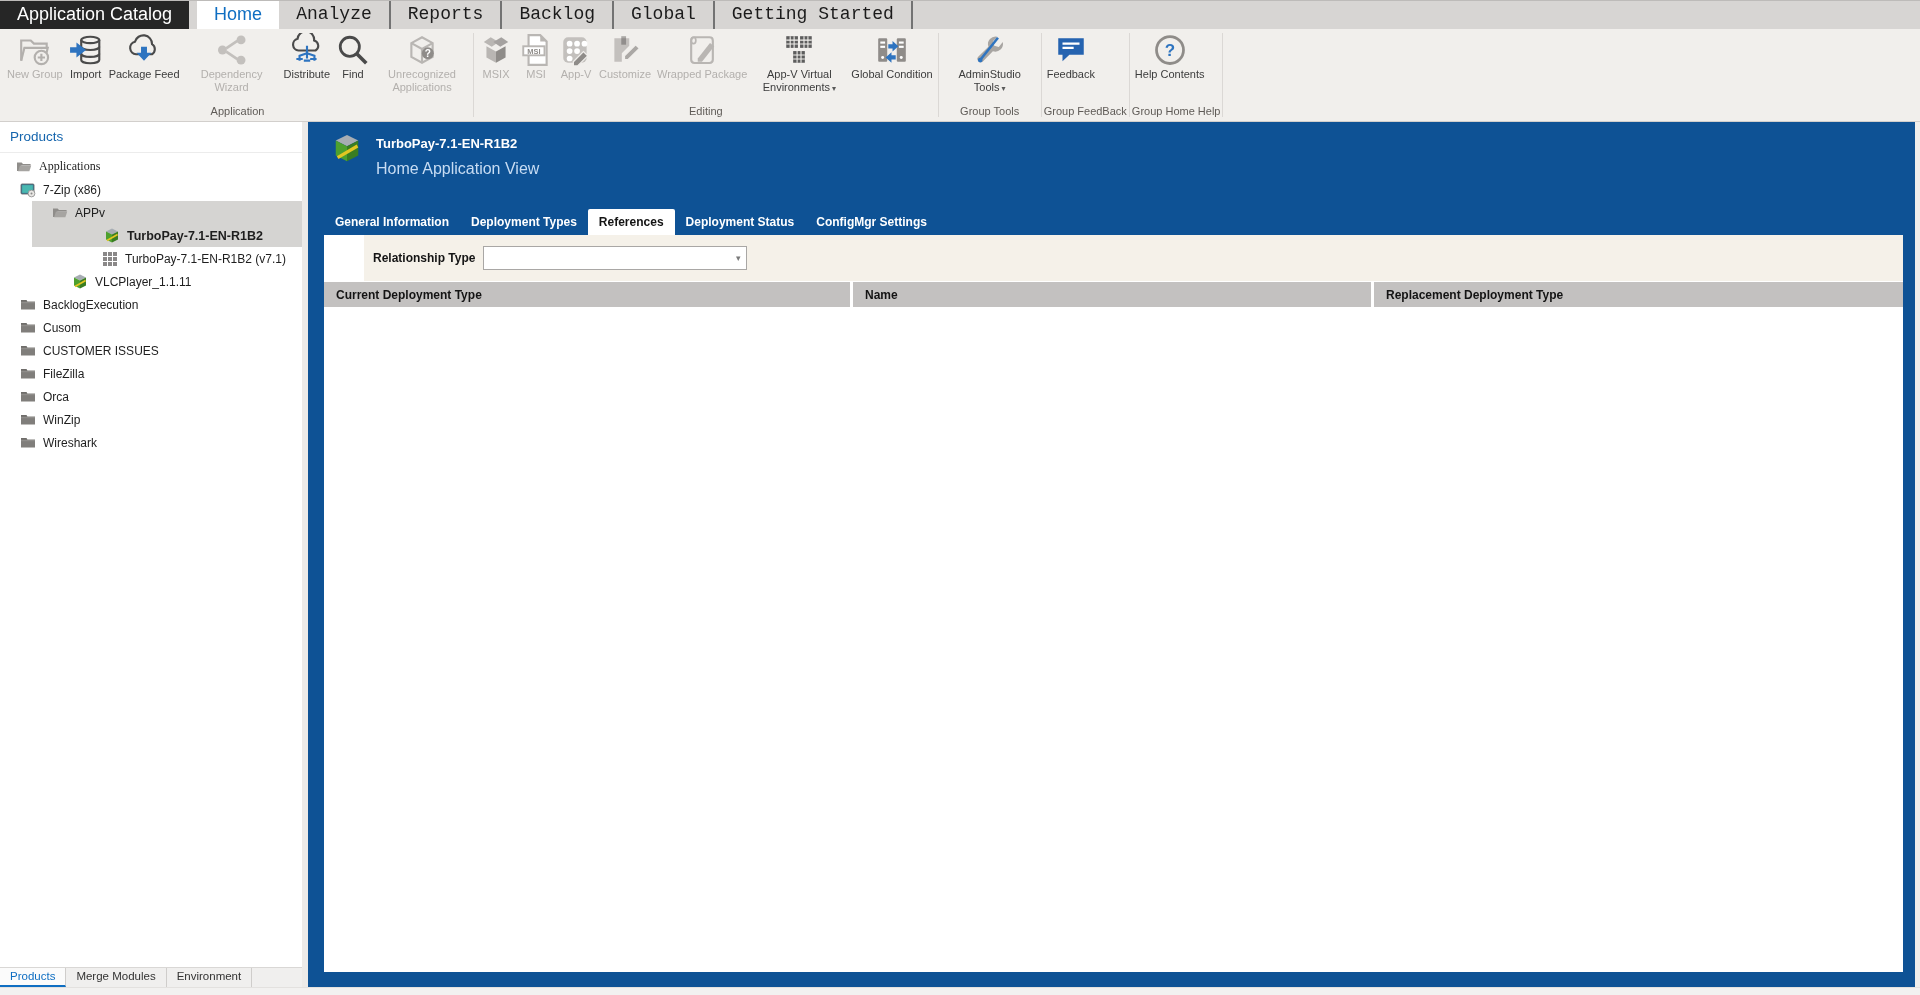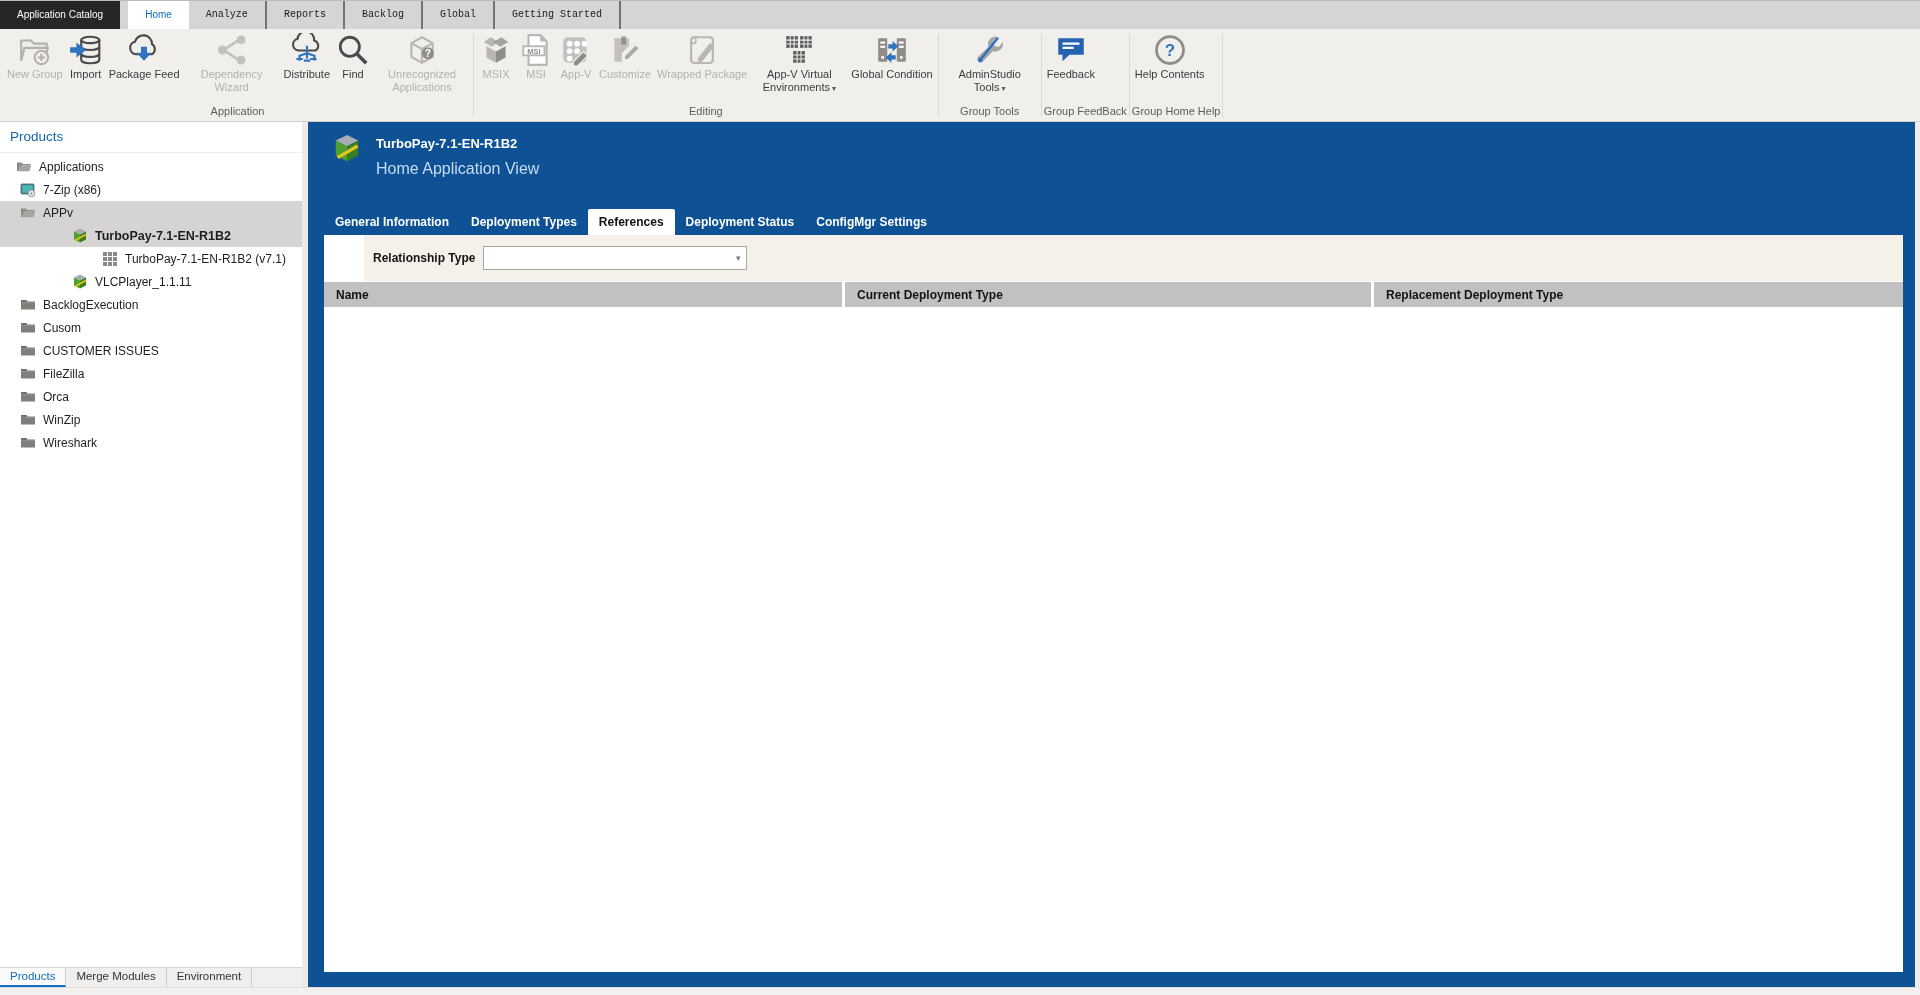--- a/index.html
+++ b/index.html
@@ -1,21 +1,21 @@
 <!DOCTYPE html>
 <html><head>
 <meta charset="utf-8">
 <style>
   html,body{margin:0;padding:0;background:#e8e6e4;}
   .app{position:relative;width:1920px;height:995px;overflow:hidden;
        font-family:"Liberation Sans",sans-serif;font-size:12px;color:#1e1e1e;
        background:#f0efed;display:flex;flex-direction:column;}
   
   .menubar{height:28px;background:#d7d5d3;display:flex;align-items:stretch;flex:0 0 auto;border-top:1px solid #bdbbb9;}
-  .mtab{padding:0 17px;line-height:27px;font-size:10px;cursor:default;white-space:nowrap;}
+  .mtab{padding:0 17px;line-height:27px;font-size:18px;cursor:default;white-space:nowrap;}
   .mtab.dark{background:#262626;color:#fff;margin-right:8px;}
   .mtab.active{background:#ffffff;color:#0f6ec2;}
   .mtab.normal{color:#1b1b1b;border-right:2px solid #737373;font-family:Liberation Mono, monospace;}
   
   .ribbon{height:92px;flex:0 0 auto;background:#f1efec;border-bottom:1px solid #d2cfcc;
           display:flex;align-items:stretch;padding-left:4px;}
   .rgroup{display:flex;flex-direction:column;}
   .ritems{flex:1;display:flex;align-items:flex-start;padding-top:3px;}
   .ritem{display:flex;flex-direction:column;align-items:center;padding:1px 3px 0;cursor:pointer;}
   .ritem .icn{width:34px;height:34px;margin-bottom:1px;}
@@ -26,25 +26,25 @@
   .rcaret{font-size:8px;color:#5a5a5a;margin-left:2px;}
   .glabel{height:18px;line-height:16px;text-align:center;color:#5f5b57;font-size:11px;white-space:nowrap;}
   .gsep{width:1px;background:#dbd8d5;margin:4px 2px;}
   
   .workspace{flex:1;display:flex;align-items:stretch;background:#efeeec;min-height:0;}
   .sidebar{width:302px;flex:0 0 auto;background:#fff;display:flex;flex-direction:column;min-height:0;}
   .side-title{height:30px;line-height:30px;padding-left:10px;color:#1565ad;font-size:13.5px;border-bottom:1px solid #ececec;}
   .tree{flex:1;overflow:hidden;padding-top:2px;}
   .trow{height:23px;display:flex;align-items:center;white-space:nowrap;cursor:pointer;}
   .trow .icn{width:16px;height:16px;margin-right:7px;flex:0 0 auto;}
-  .trow.lv0{padding-left:16px;}
+  .trow.lv0{padding-left:16px;font-family:Liberation Serif, serif;}
   .trow.lv1{padding-left:20px;}
   .trow.lv2{padding-left:72px;}
   .trow.lv3{padding-left:102px;}
-  .trow.hl{background:#d5d4d2;}
+  .trow.hl{background:#d5d4d2;margin-left:32px;}
   .trow.bold .tlabel{font-weight:bold;font-size:12.5px;}
   .sbtabs{height:19px;flex:0 0 auto;background:#f0efee;border-top:1px solid #d9d7d5;display:flex;font-size:11.5px;}
   .btab{padding:0 10px;line-height:16px;color:#333;border-right:1px solid #cfcdcb;cursor:pointer;}
   .btab.active{color:#0f6ec2;border-bottom:2px solid #0f6ec2;background:#fbfbfb;}
   .splitter{width:6px;background:#eceae8;flex:0 0 auto;}
   
   .mainpanel{flex:1;margin-right:5px;background:#0e5295;display:flex;flex-direction:column;
              padding:0 12px 15px 16px;min-height:0;}
   .phead{height:74px;flex:0 0 auto;display:flex;align-items:flex-start;padding:12px 0 0 8px;}
   .phead .icn{width:30px;height:30px;flex:0 0 auto;}
@@ -480,22 +480,22 @@
         </div>
       <div class="pcontent">
         <div class="relrow">
           <span class="rellabel">Relationship Type</span>
           <div class="combo">
             <span class="combo-value"></span>
             <span class="combo-caret">▾</span>
           </div>
         </div>
         <div class="thead">
+            <div class="th c1">Current Deployment Type</div>
             <div class="th c0">Name</div>
-            <div class="th c1">Current Deployment Type</div>
             <div class="th c2">Replacement Deployment Type</div>
           </div>
         <div class="tbody"></div>
       </div>
     </div>
 
   </div>
 
   <div class="statusbar"></div>
 

